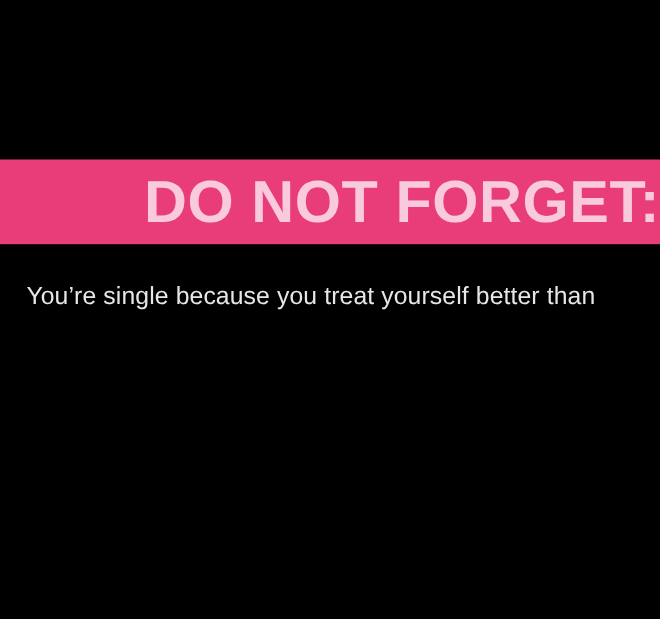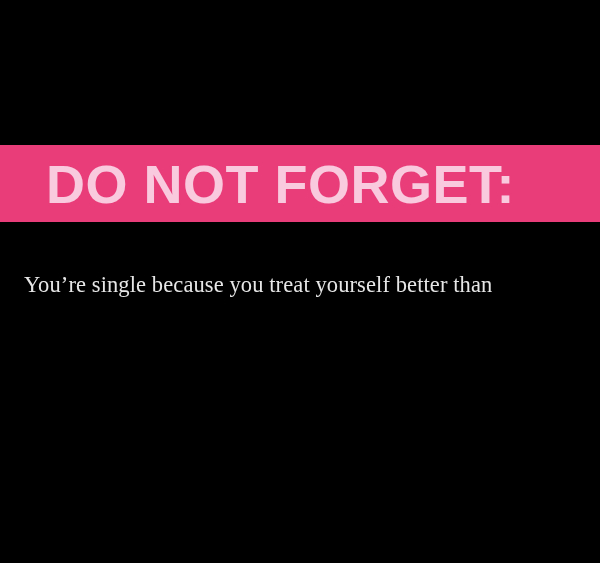--- a/index.html
+++ b/index.html
@@ -23,42 +23,43 @@
   
   #headline-banner {
     position: absolute;
     left: 0;
     top: 145px;
     width: 600px;
     height: 77px;
     background: #E83D79;
     display: flex;
     align-items: center;
+    justify-content: flex-end;
   }
 
   #headline-text {
     margin-left: 46px;
     color: #F9C9DD;
     font-family: "Liberation Sans", "DejaVu Sans", sans-serif;
     font-weight: bold;
     font-size: 54px;
     line-height: 1;
     letter-spacing: 0.5px;
     white-space: nowrap;
     -webkit-font-smoothing: antialiased;
   }
 
   
   #body-copy {
     position: absolute;
     left: 24px;
-    top: 266px;
+    top: 250px;
     width: 562px;
     color: #E6E6E6;
-    font-family: Liberation Serif, serif;
+    font-family: Liberation Sans, sans-serif;
     font-weight: normal;
     font-size: 22.5px;
     line-height: 38px;
     letter-spacing: 0.1px;
   }
 
   .body-line {
     display: block;
     white-space: nowrap;
   }

